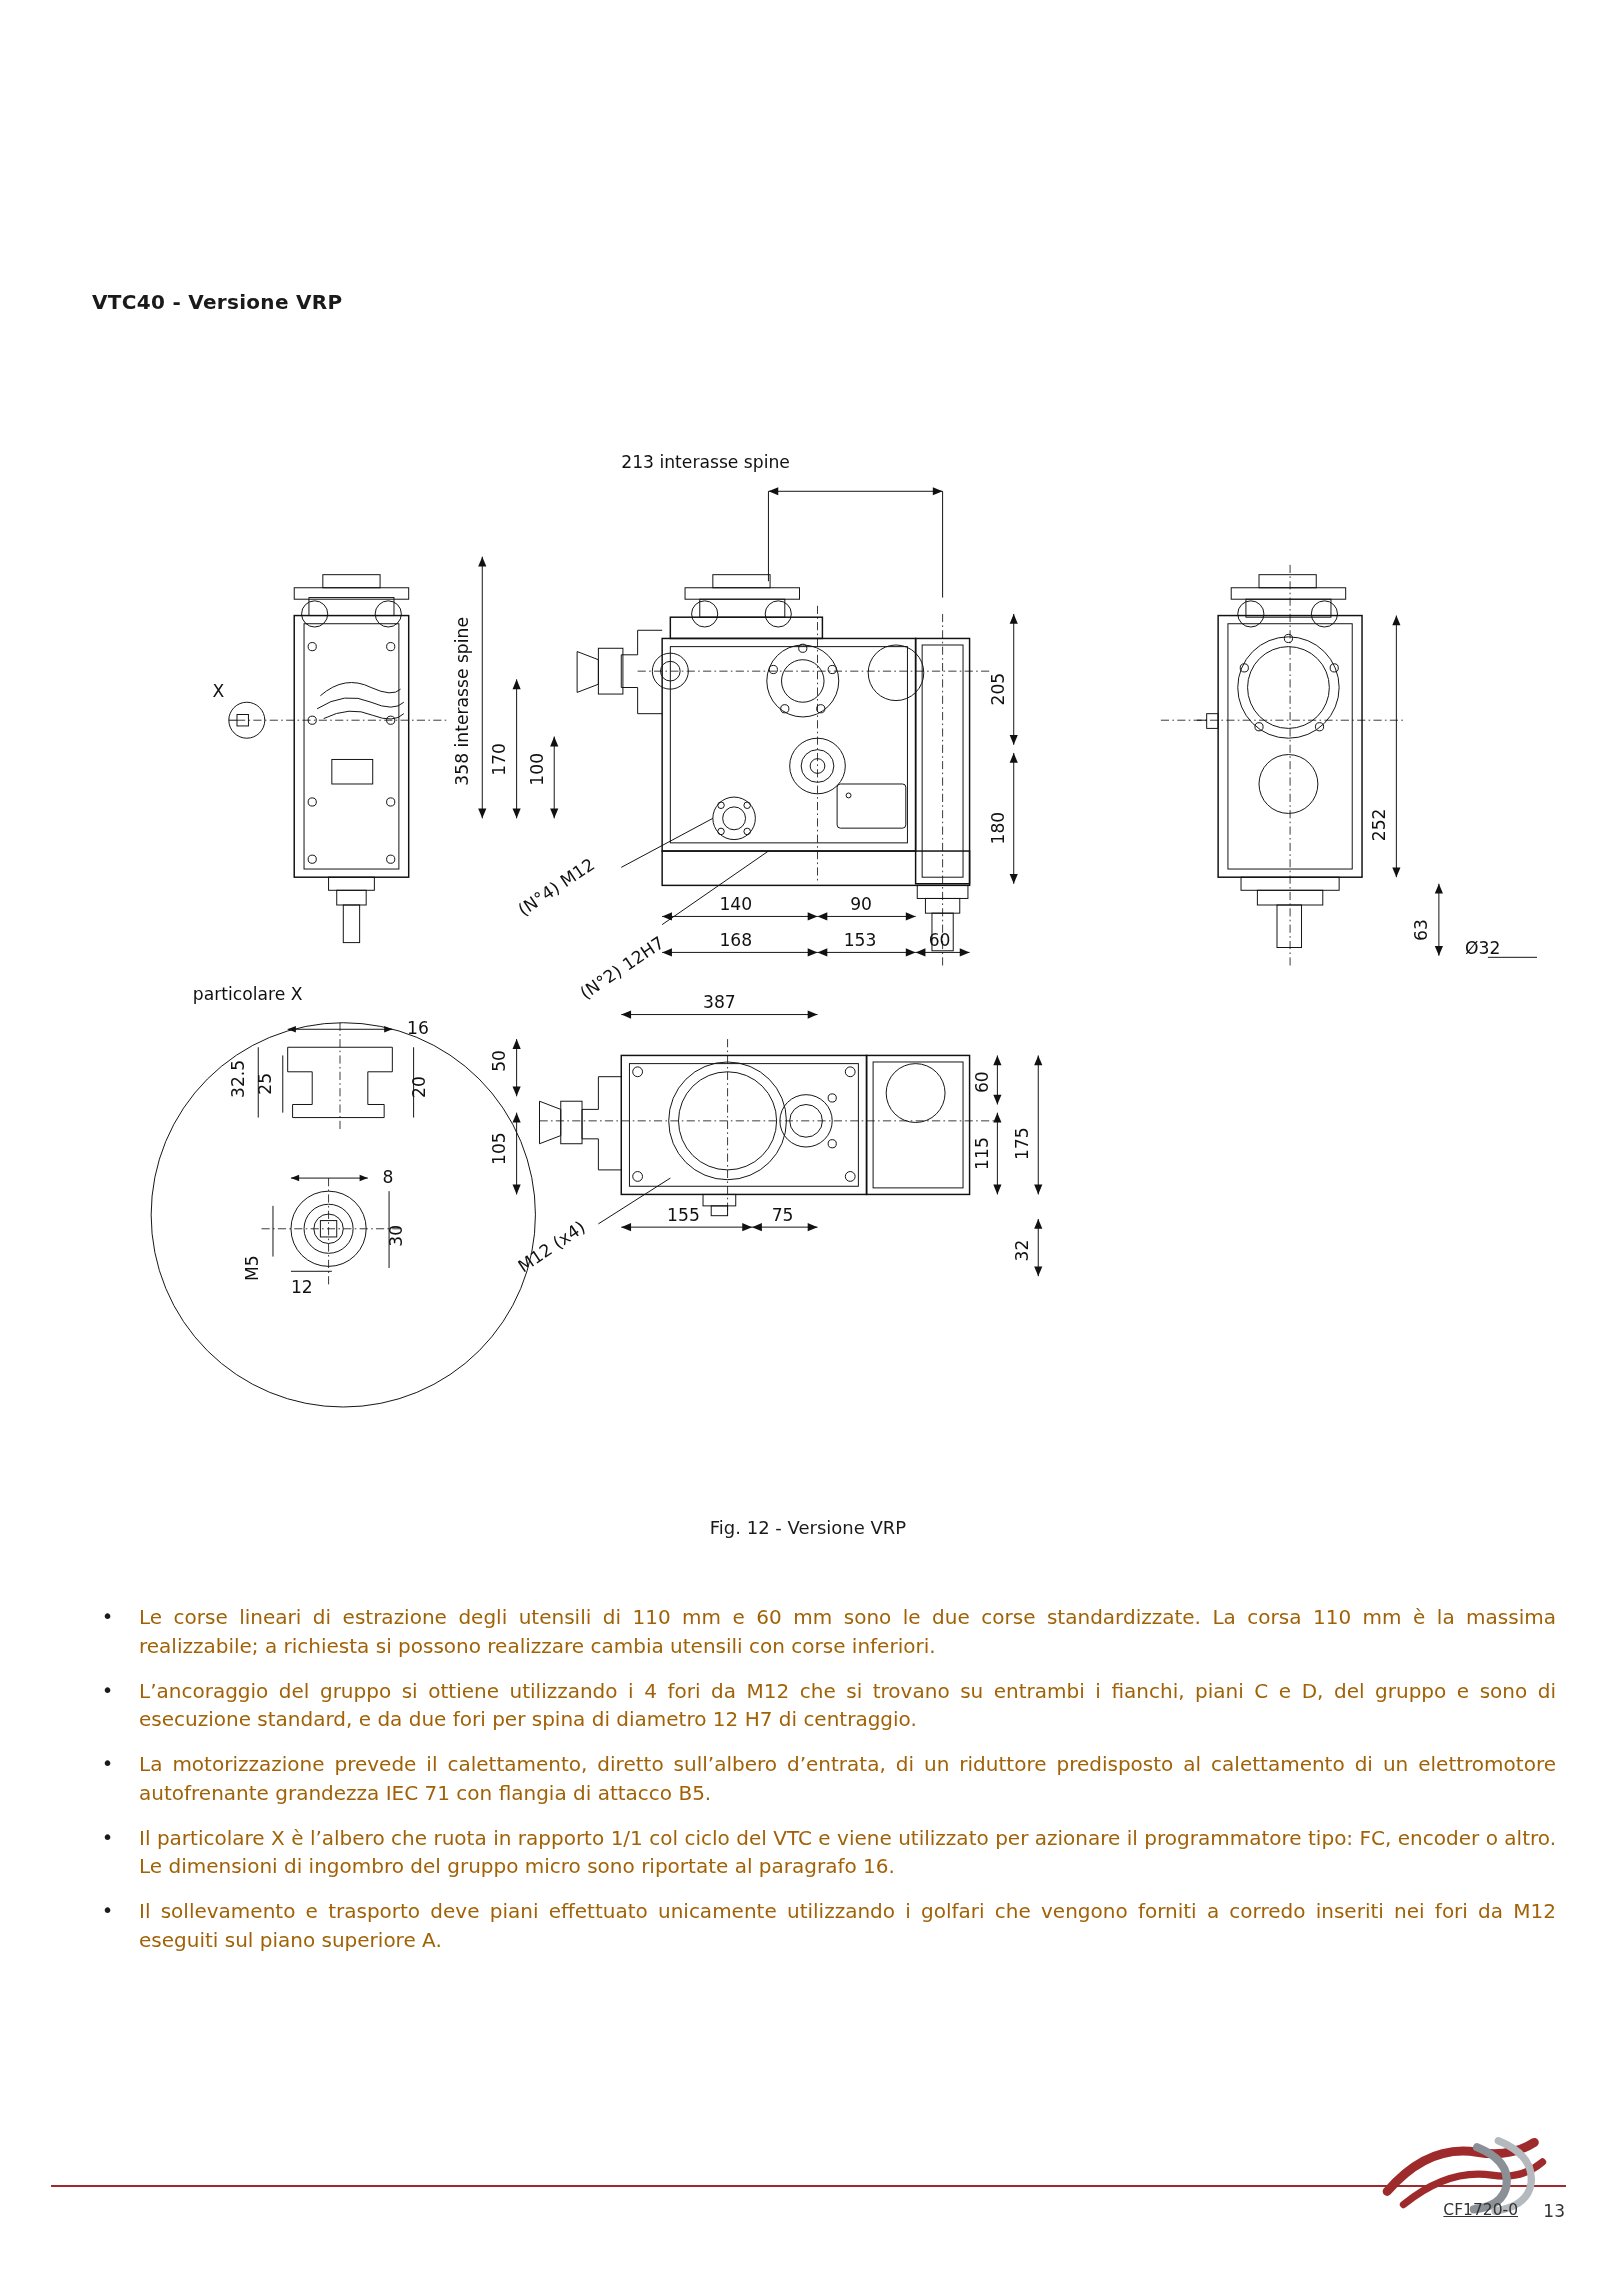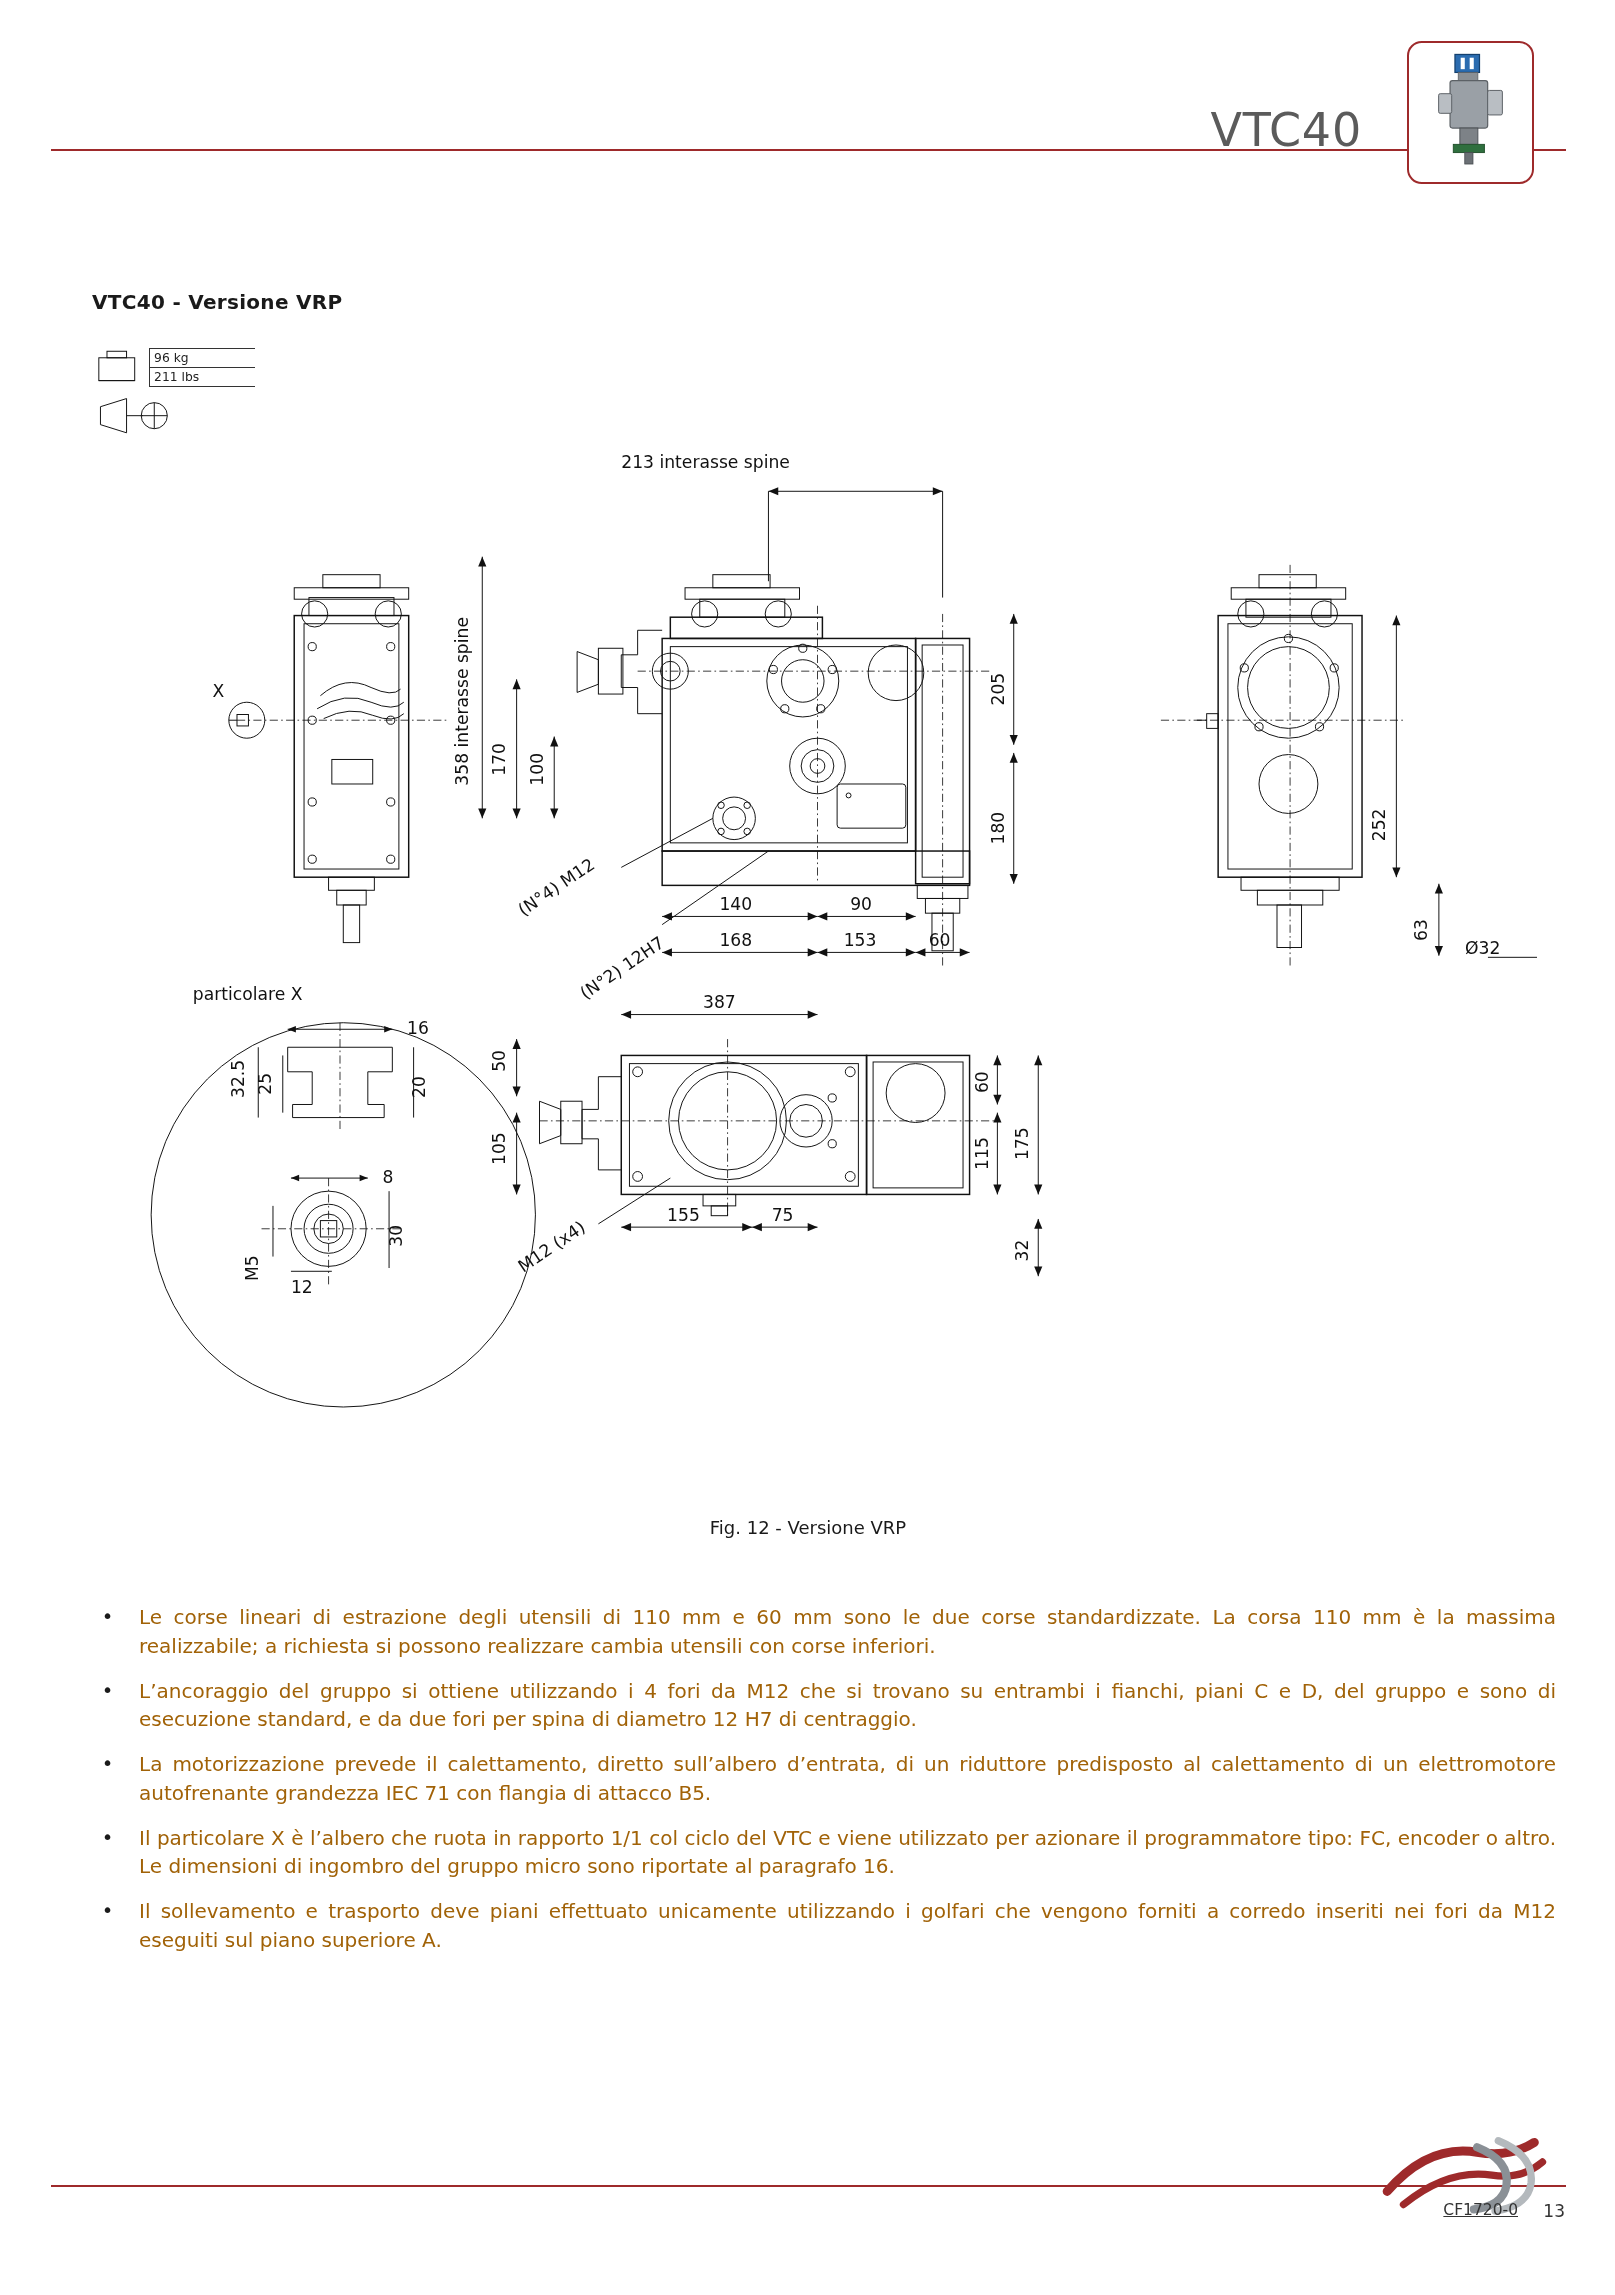--- a/index.html
+++ b/index.html
@@ -186,61 +186,23 @@
   }
   .ln { stroke: #111; stroke-width: 1.2; fill: none; }
   .ln-th { stroke: #111; stroke-width: 1.8; fill: none; }
   .ln-x { stroke: #111; stroke-width: 1; fill: none; stroke-dasharray: 10 4 2 4; }
 </style>
 </head>
 <body>
 
 <div class="page">
 
-  <div class="header">
-    <div class="header-rule"></div>
-    <div class="header-title">VTC40</div>
-    <div class="header-badge">
-      <svg class="badge-art" viewBox="0 0 150 170">
-        <rect x="56" y="14" width="30" height="22" fill="#2b6cb0" stroke="#14406e" stroke-width="1.5"></rect>
-        <rect x="63" y="18" width="5" height="14" fill="#ffffff"></rect>
-        <rect x="74" y="18" width="5" height="14" fill="#ffffff"></rect>
-        <rect x="60" y="36" width="24" height="10" fill="#8a8f94" stroke="#5c6166" stroke-width="1"></rect>
-        <rect x="50" y="46" width="46" height="58" rx="3" fill="#9aa0a6" stroke="#5c6166" stroke-width="1.5"></rect>
-        <rect x="96" y="58" width="18" height="30" rx="2" fill="#b9bec3" stroke="#5c6166" stroke-width="1.2"></rect>
-        <rect x="36" y="62" width="16" height="24" rx="2" fill="#b9bec3" stroke="#5c6166" stroke-width="1.2"></rect>
-        <rect x="62" y="104" width="22" height="20" fill="#7d8287" stroke="#4d5256" stroke-width="1.2"></rect>
-        <rect x="54" y="124" width="38" height="10" fill="#2f6f3e" stroke="#24522e" stroke-width="1.2"></rect>
-        <rect x="68" y="134" width="10" height="14" fill="#6b7075" stroke="#474c50" stroke-width="1"></rect>
-      </svg>
-    </div>
-  </div>
 
   <div class="section-title">VTC40 - Versione VRP</div>
 
-  <div class="weight-block">
-    <svg width="180" height="106" viewBox="0 0 220 130">
-      <g>
-        <rect x="8" y="12" width="44" height="28" class="ln"></rect>
-        <rect x="18" y="4" width="24" height="8" class="ln"></rect>
-        <line x1="8" y1="40" x2="52" y2="40" class="ln"></line>
-      </g>
-      <g>
-        <path d="M10 72 L42 62 L42 104 L10 94 Z" class="ln"></path>
-        <line x1="42" y1="83" x2="62" y2="83" class="ln"></line>
-        <circle cx="76" cy="83" r="16" class="ln"></circle>
-        <line x1="60" y1="83" x2="92" y2="83" class="ln"></line>
-        <line x1="76" y1="67" x2="76" y2="99" class="ln"></line>
-      </g>
-    </svg>
-    <div class="weight-lines">
-      <div class="weight-val">96 kg</div>
-      <div class="weight-val">211 lbs</div>
-    </div>
-  </div>
 
   <div class="drawing">
     <svg width="1439" height="1145" viewBox="0 0 1760 1400">
 
       <g>
 
         <circle cx="265" cy="270" r="16" class="ln"></circle>
         <circle cx="355" cy="270" r="16" class="ln"></circle>
         <rect x="258" y="250" width="104" height="22" class="ln"></rect>
         <rect x="240" y="238" width="140" height="14" class="ln"></rect>

